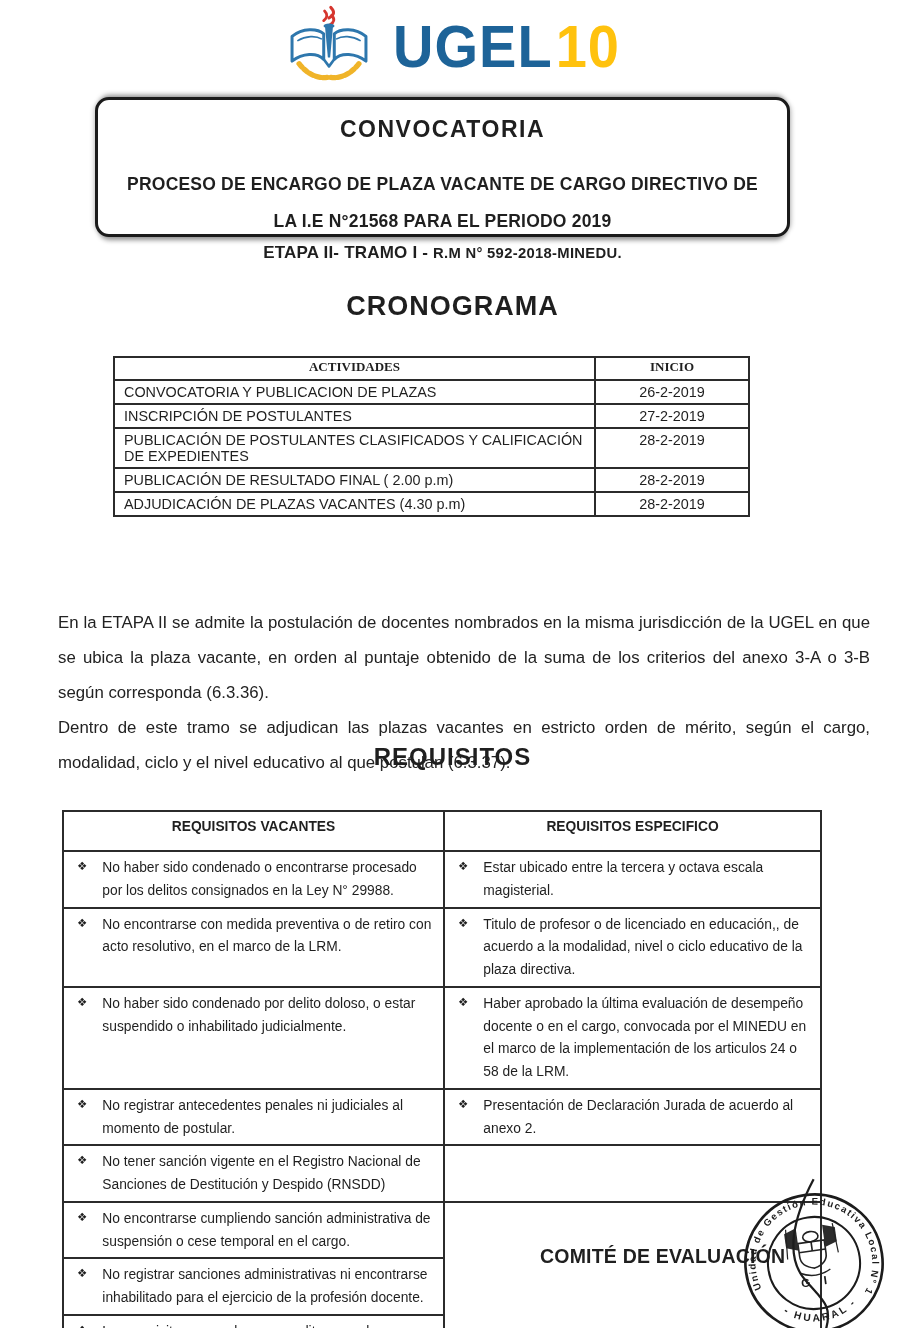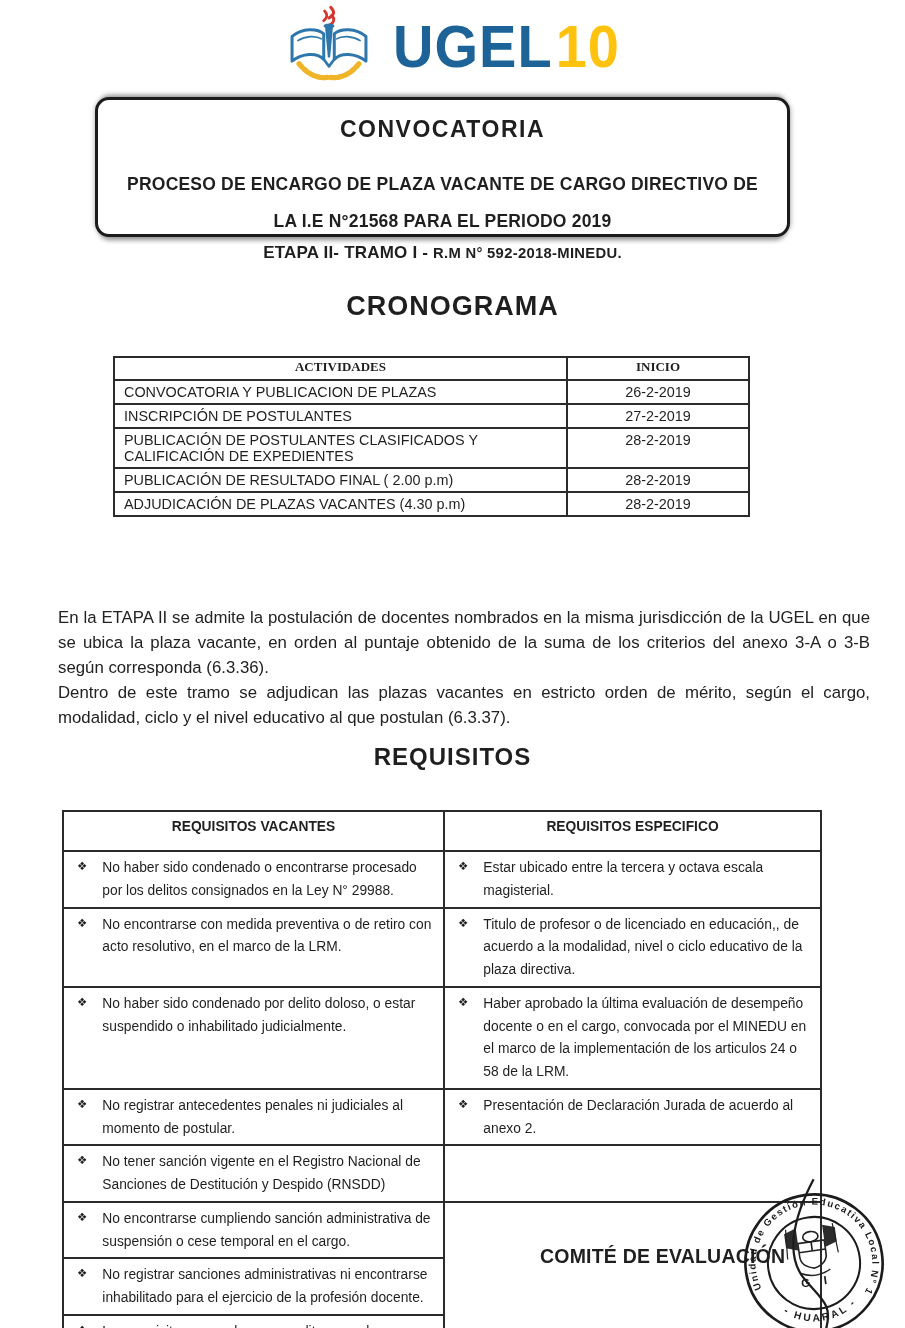--- a/index.html
+++ b/index.html
@@ -28,24 +28,24 @@
   .crono-title{top:291px;font-size:27px;letter-spacing:1px;}
   .req-title{top:743px;font-size:24px;letter-spacing:1px;}
 
   
   table{border-collapse:collapse;}
   .crono{position:absolute;top:356px;left:113px;width:637px;}
   .crono th,.crono td{border:2px solid #2b2b2b;vertical-align:top;}
   .crono th{font-family:"Liberation Serif",serif;font-size:13px;padding:1px 14px;height:19px;}
   .crono td{font-size:14.4px;padding:3px 9px;}
   .crono tr.datarow{height:18px;}
-  .crono td.date{width:148px;text-align:center;padding:3px 16px;}
-
-  
-  .paras{position:absolute;top:605px;left:58px;width:812px;font-size:16.8px;line-height:25px;text-align:justify;color:#222;}
+  .crono td.date{width:148px;text-align:center;padding:3px 2px;}
+
+  
+  .paras{position:absolute;top:605px;left:58px;width:812px;font-size:16.8px;line-height:35px;text-align:justify;color:#222;}
   .paras p{margin:0;}
 
   
   .req{position:absolute;top:810px;left:62px;width:758px;table-layout:fixed;}
   .req th,.req td{border:2px solid #2b2b2b;vertical-align:top;box-sizing:border-box;}
   .req th{font-size:13.8px;padding:7px 4px 16px 4px;}
   .req col.c1{width:381px;}
   .req col.c2{width:377px;}
   .req td{padding:5px 10px 4px 13px;}
   .cellflex{display:flex;gap:15px;}

